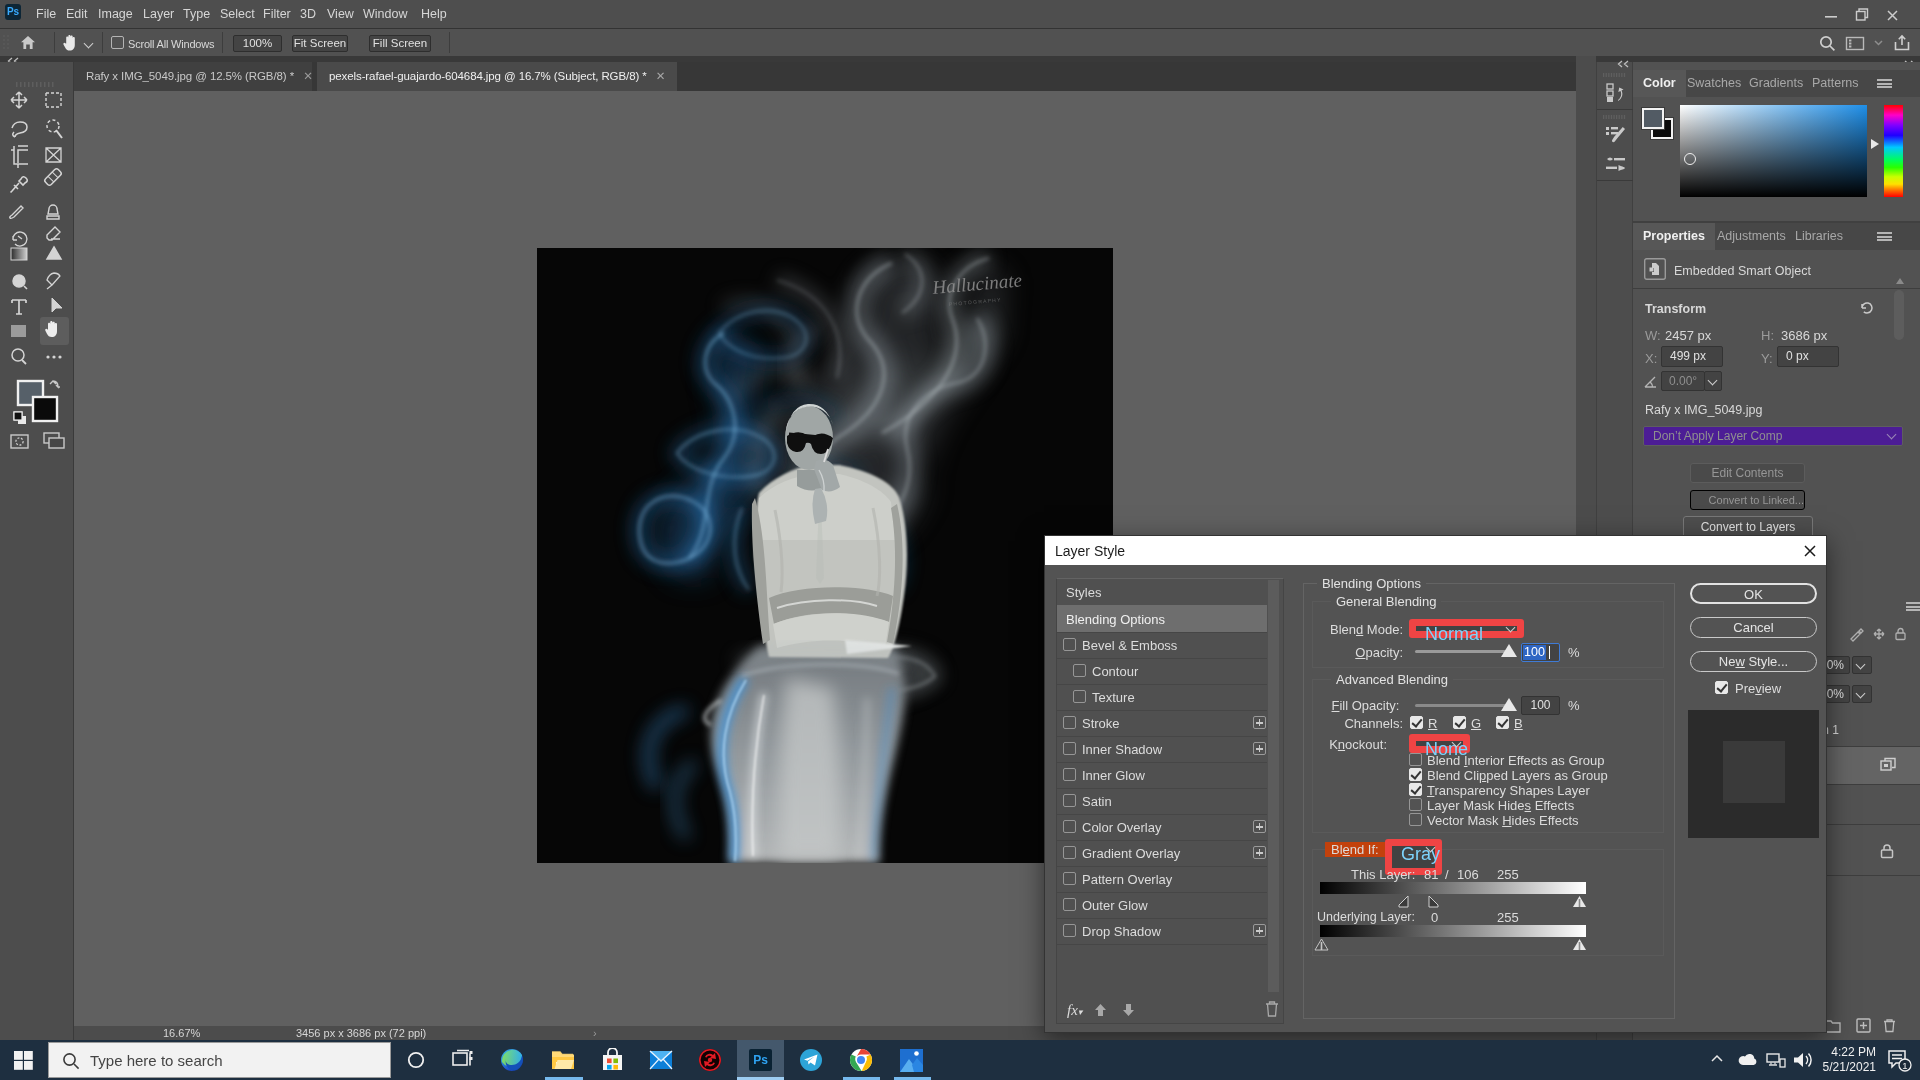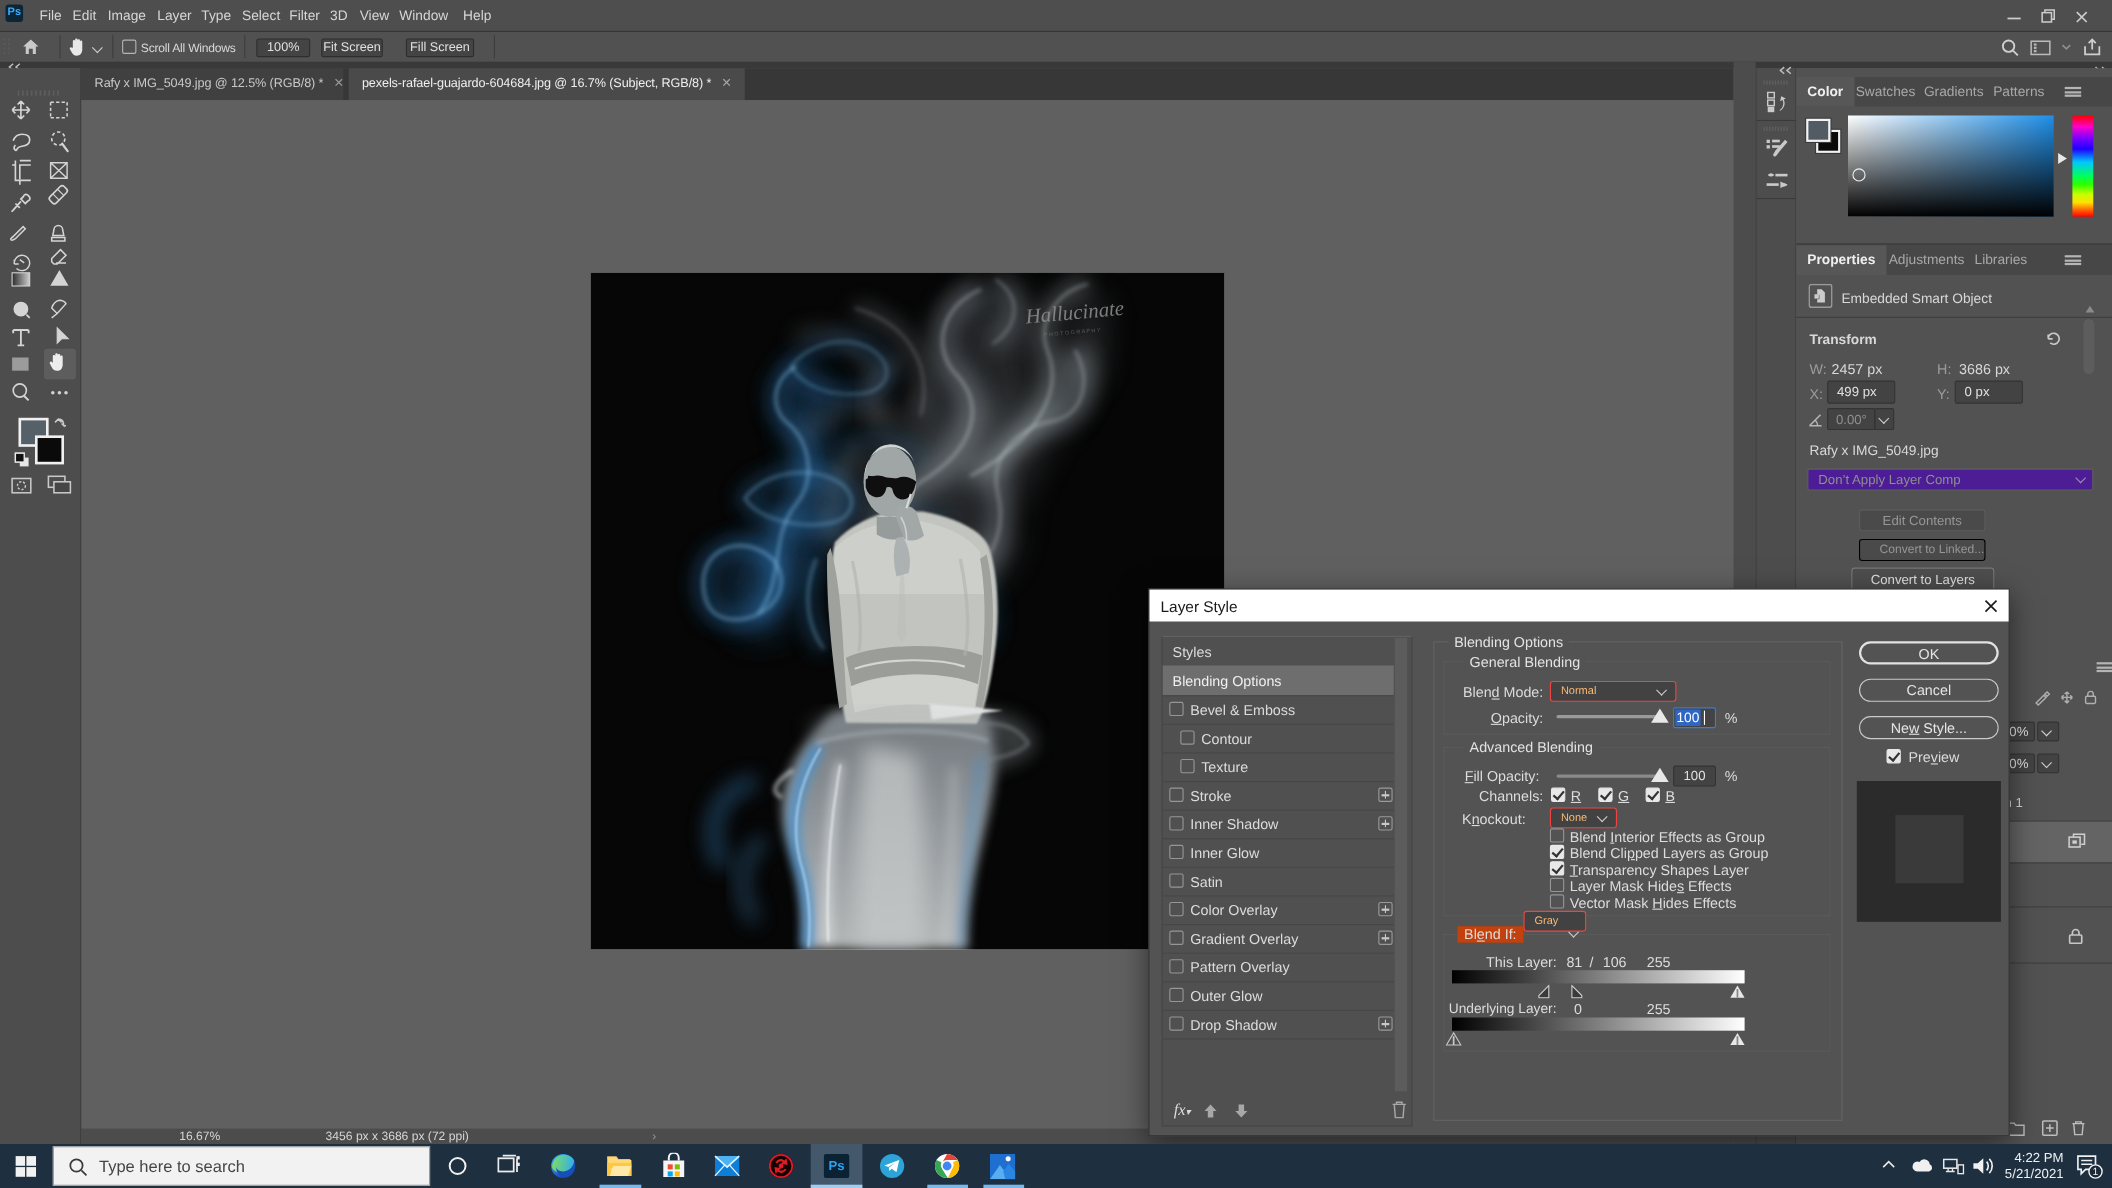--- a/index.html
+++ b/index.html
@@ -27,21 +27,21 @@
 #gapdock{position:absolute;left:1576px;top:56px;width:20px;height:984px;background:#4c4c4c}
 #icondock{position:absolute;left:1596px;top:62px;width:37px;height:978px;background:#4d4d4d;border-left:1px solid #404040;border-right:1px solid #404040}
 #maindock{position:absolute;left:1633px;top:62px;width:287px;height:978px;background:#525252}
 .ptabbar{position:absolute;left:0;width:287px;height:27px;background:#474747}
 .ptab{position:absolute;top:0;height:27px;line-height:27px;font-size:12.5px;padding:0 10px;color:#a8a8a8}
 .ptab.act{background:#575757;color:#f0f0f0}
 .hamb{position:absolute;width:15px;height:9px;border-top:2px solid #b5b5b5;border-bottom:2px solid #b5b5b5}
 .hamb:after{content:"";position:absolute;left:0;top:2px;width:15px;height:2px;background:#b5b5b5}
 
 .inp{position:absolute;background:#434343;border:1px solid #333333;border-radius:2px;color:#e0e0e0;font-size:12px}
-.drop{position:absolute;background:#424242;border:1px solid #ef4444;border-radius:3px;color:#fdba74;font-size:10px}
+.drop{position:absolute;background:#424242;border:7px solid #ef4444;border-radius:3px;color:#7dd3fc;font-size:18px}
 .chev{position:absolute;width:8px;height:8px}
 .chev:before{content:"";position:absolute;left:0;top:0;width:6px;height:6px;border-right:1.6px solid #cfcfcf;border-bottom:1.6px solid #cfcfcf;transform:rotate(45deg)}
 
 .cb{position:absolute;width:13px;height:13px;border:1px solid #969696;border-radius:2px;background:transparent}
 .cb.on{background:#e8e8e8;border-color:#e8e8e8}
 .cb.on:before{content:"";position:absolute;left:3px;top:0px;width:4px;height:8px;border-right:2px solid #333;border-bottom:2px solid #333;transform:rotate(40deg)}
 
 #dlg{position:absolute;left:1044px;top:535px;width:783px;height:498px;background:#535353;box-shadow:0 6px 24px rgba(0,0,0,.5);border:1px solid #333}
 #dlgtitle{position:absolute;left:0;top:0;width:781px;height:29px;background:#ffffff;color:#1b1b1b;font-size:14px}
 .grp{position:absolute;border:1px solid #646464}
@@ -634,21 +634,21 @@
       <div class="row13" style="left:382px;top:232px">Blend Cli<u>p</u>ped Layers as Group</div>
   <div class="cb on" style="left:364px;top:247px"></div>
       <div class="row13" style="left:382px;top:247px"><u>T</u>ransparency Shapes Layer</div>
   <div class="cb" style="left:364px;top:262px"></div>
       <div class="row13" style="left:382px;top:262px">Layer Mask Hide<u>s</u> Effects</div>
   <div class="cb" style="left:364px;top:277px"></div>
       <div class="row13" style="left:382px;top:277px">Vector Mask <u>H</u>ides Effects</div>
 
   <div class="grp" style="left:267px;top:313px;width:352px;height:107px;border-color:#5a5a5a"></div>
   <div class="row13" style="left:280px;top:306px;background:#c2410c;padding:0 6px">Bl<u>e</u>nd If:</div>
-  <div class="drop" style="left:340px;top:292px;width:57px;height:19px;line-height:17px"><span style="margin-left:9px">Gray</span></div>
+  <div class="drop" style="left:340px;top:303px;width:57px;height:36px;line-height:17px"><span style="margin-left:9px">Gray</span></div>
   <div class="chev" style="left:382px;top:308px"></div>
   <div class="row13" style="left:306px;top:331px">This Layer:</div>
   <div class="row13" style="left:379px;top:331px">81</div>
       <div class="row13" style="left:400px;top:331px">/</div>
       <div class="row13" style="left:412px;top:331px">106</div>
       <div class="row13" style="left:452px;top:331px">255</div>
   <div class="abs" style="left:275px;top:346px;width:266px;height:12px;background:linear-gradient(to right,#000,#fff)"></div>
   <svg class="abs" style="left:352px;top:359px" width="13" height="13" viewBox="0 0 13 13">
         <path d="M11 12 H2 V10 L11 1 Z" fill="#3a3a3a" stroke="#cfcfcf" stroke-width="1"></path>
       </svg>

